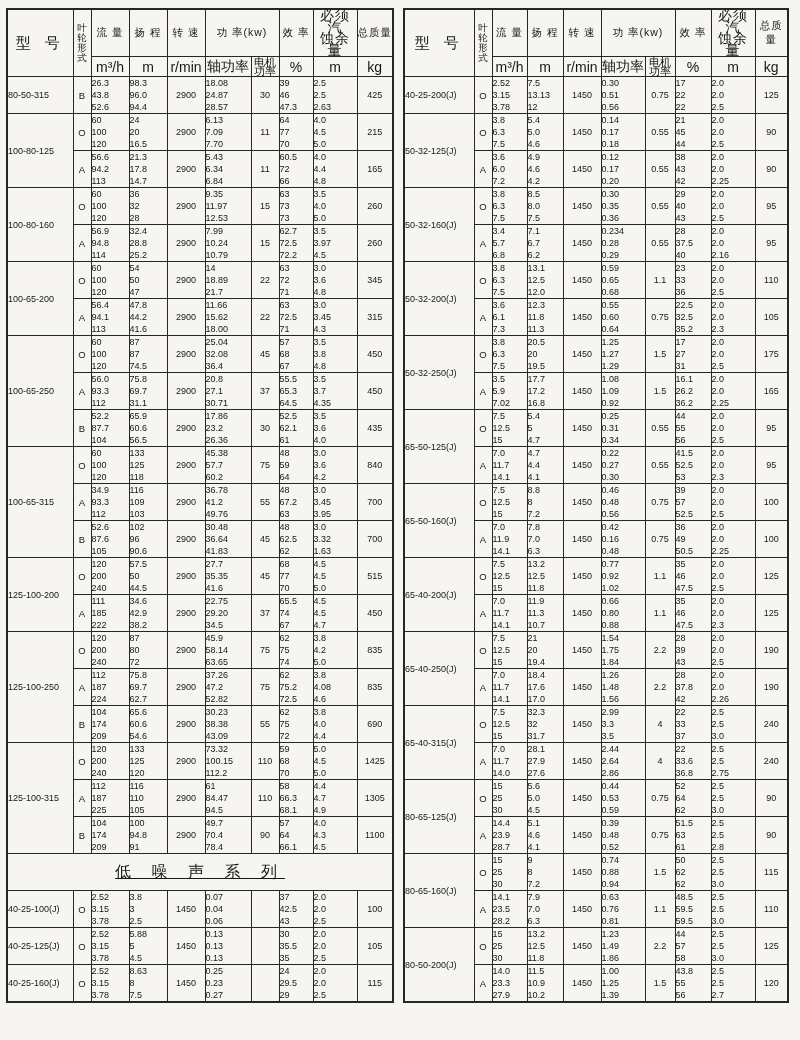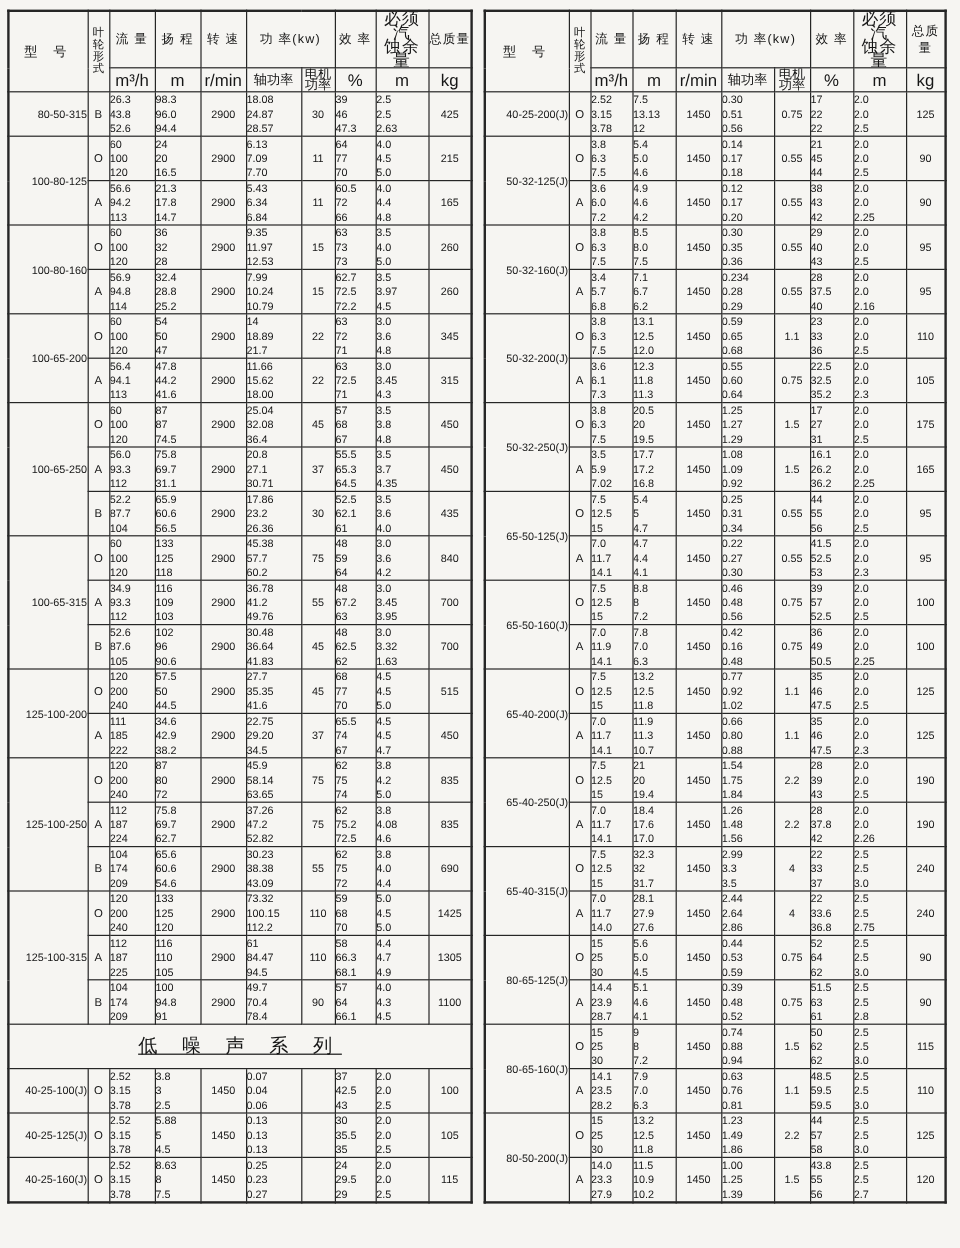--- a/index.html
+++ b/index.html
@@ -2,28 +2,28 @@
 <html><head>
 <meta charset="utf-8">
 <style>
   html,body{margin:0;padding:0;}
   body{width:800px;height:1040px;background:#f6f5f2;font-family:"Liberation Sans","DejaVu Sans",sans-serif;color:#161616;}
   .wrap{display:flex;align-items:flex-start;gap:9px;padding:8px 4px 0 6px;}
   table.ptable{border-collapse:collapse;border:2px solid #262626;table-layout:fixed;background:#f6f5f2;}
   .ptable th,.ptable td{border:1px solid #262626;padding:0;font-weight:normal;overflow:hidden;}
   tr.hr1{height:32px;}
   tr.hr2{height:20px;}
-  .hm{font-size:11px;letter-spacing:5px;}
+  .hm{font-size:15px;letter-spacing:5px;}
   .hi{font-size:9.5px;line-height:9.8px;padding:1px 0;text-align:center;}
   .hl{font-size:10.5px;letter-spacing:1px;text-align:center;}
   .hn{font-size:14px;letter-spacing:1px;line-height:11.5px;}
   .hu{font-size:14px;text-align:center;letter-spacing:0;}
-  .hs{font-size:11px;text-align:center;}
+  .hs{font-size:14px;text-align:center;}
   .hmp{font-size:11px;line-height:9px;margin-top:48px;}
-  .mo{font-size:9px;text-align:right;padding:0 1px;white-space:nowrap;}
+  .mo{font-size:9px;text-align:left;padding:0 1px;white-space:nowrap;}
   .fo{font-size:9.5px;text-align:center;}
   .mv{font-size:9px;text-align:left;vertical-align:middle;padding:1px 0 1px 4px;}
   .mv .vl{line-height:12px;white-space:nowrap;}
   .sc{font-size:9px;text-align:center;}
   .sect{font-size:16px;letter-spacing:8px;text-align:center;height:36px;text-decoration:underline;}
 </style>
 </head>
 <body>
 
 <div class="wrap">

